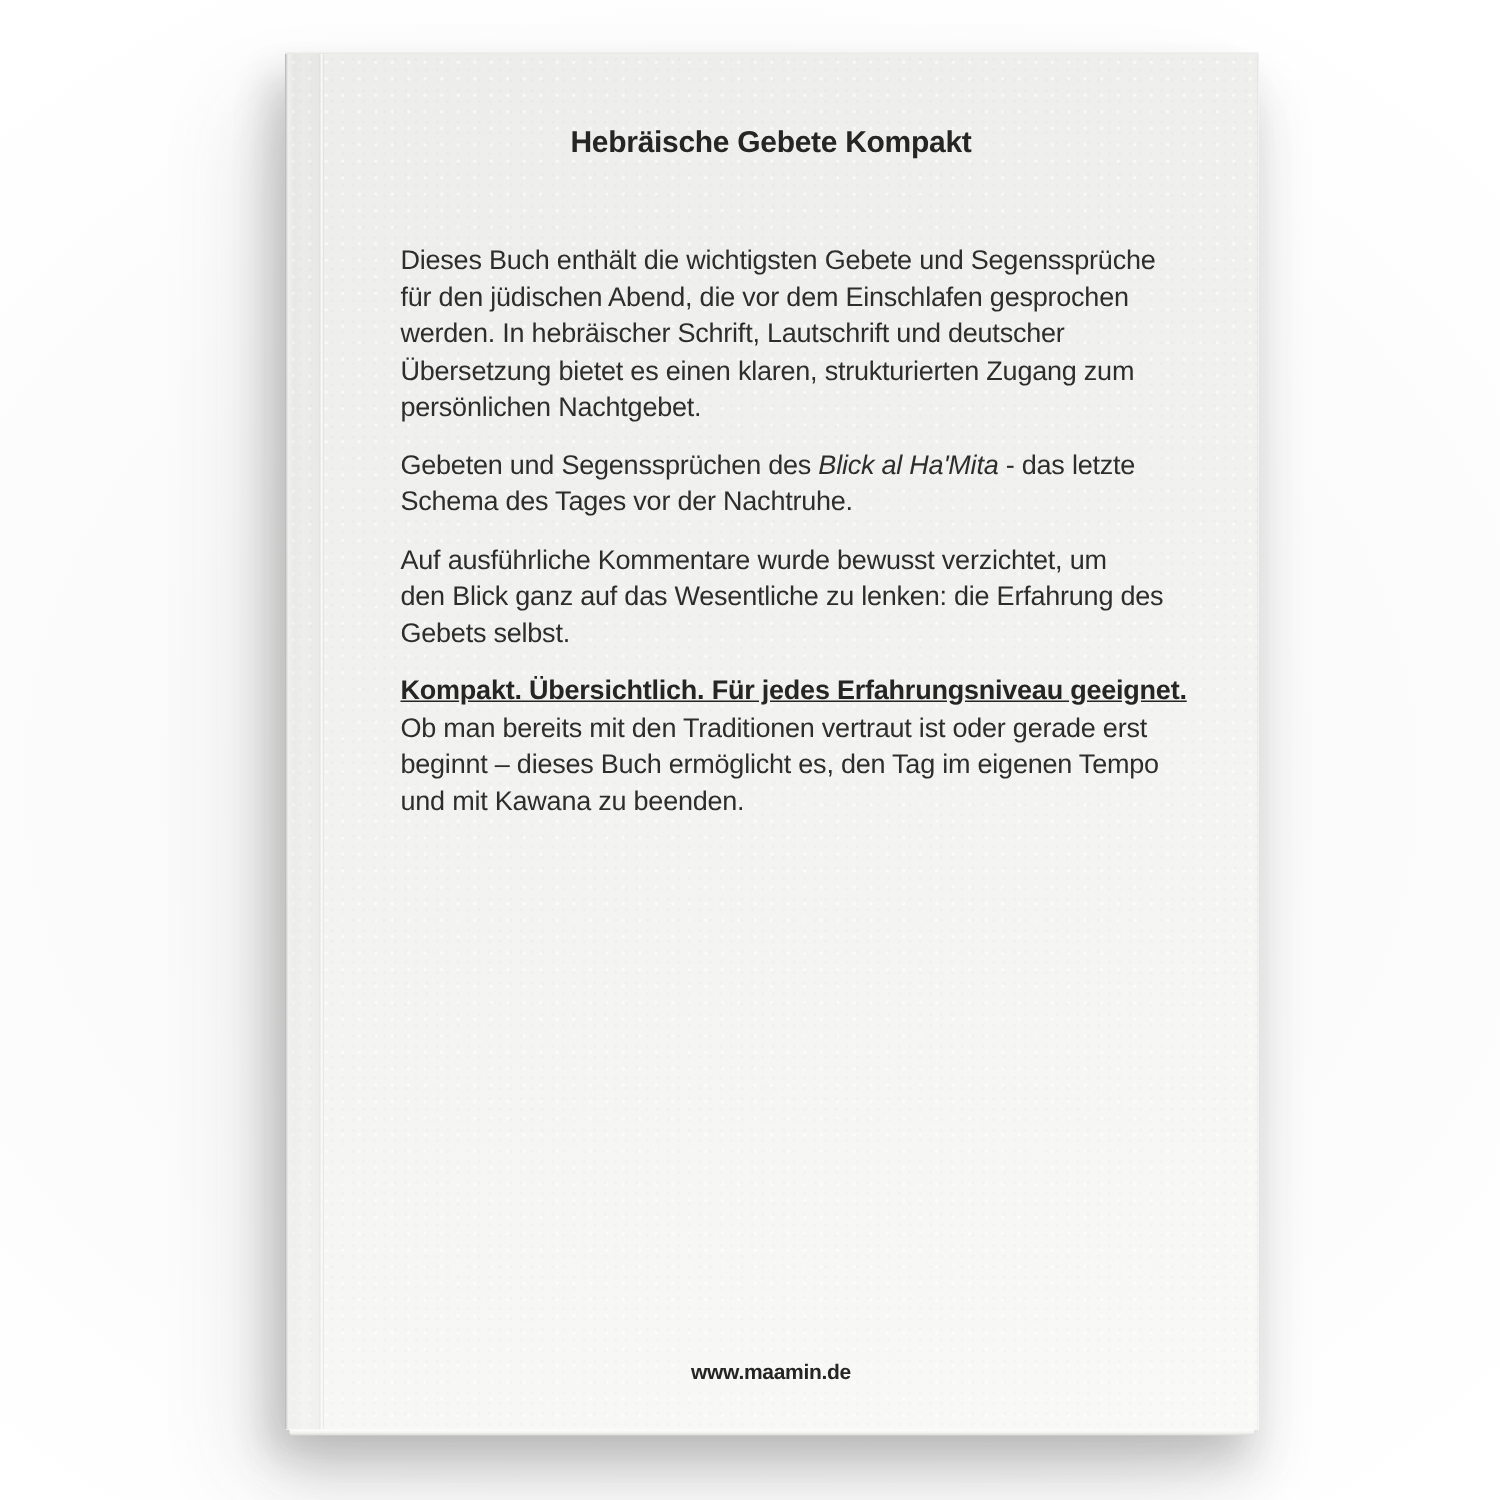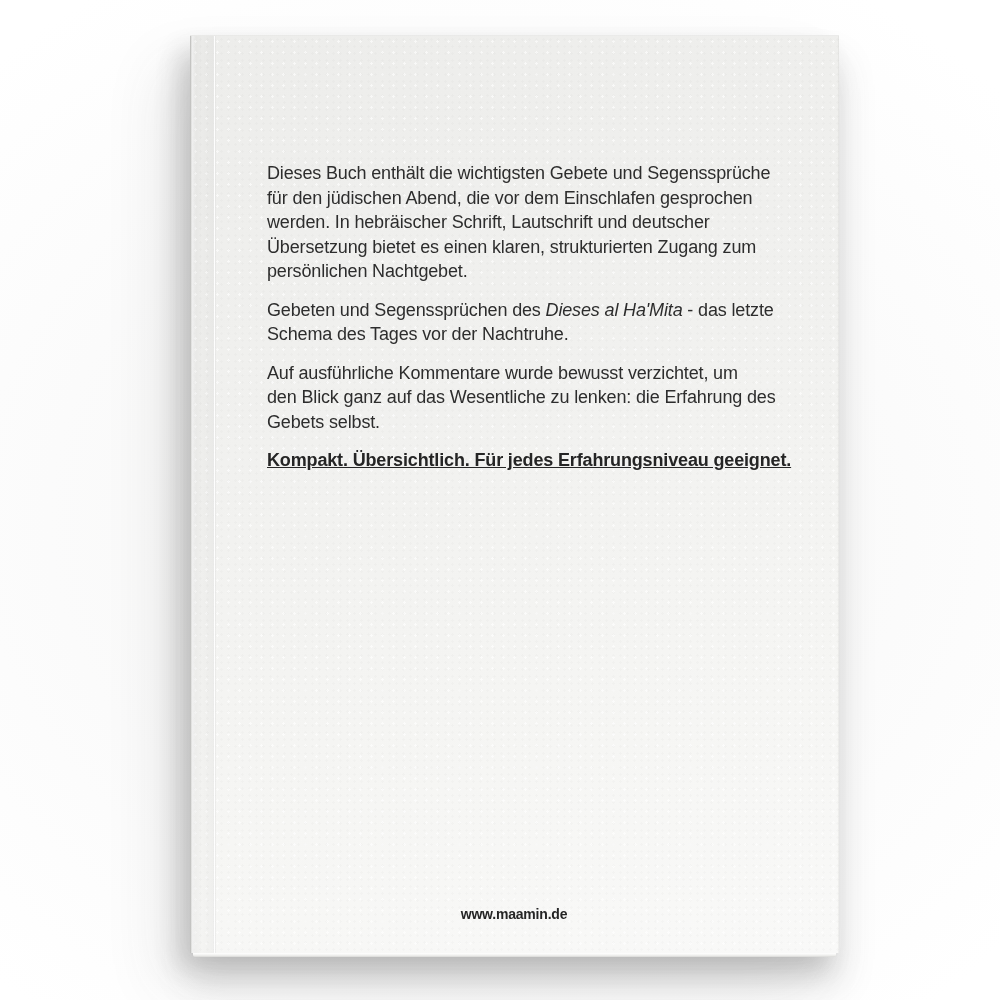--- a/index.html
+++ b/index.html
@@ -83,38 +83,42 @@
 </style>
 </head>
 <body>
 
 <div class="scene">
   <div class="book">
     <div class="spine-shade"></div>
     <div class="spine-crease"></div>
     <div class="page-edge"></div>
 
+    <h1 class="title">Hebräische Gebete Kompakt</h1>
 
     <div class="body">
       <p class="para lines">Dieses Buch enthält die wichtigsten Gebete und Segenssprüche
 für den jüdischen Abend, die vor dem Einschlafen gesprochen
 werden. In hebräischer Schrift, Lautschrift und deutscher
 Übersetzung bietet es einen klaren, strukturierten Zugang zum
 persönlichen Nachtgebet.</p>
 
       <p class="para">
-        <span class="line"><span>Gebeten und Segenssprüchen des </span><em>Dieses al Ha'Mita</em><span> - das letzte</span></span>
+        <span class="line"><span>Gebeten und Segenssprüchen des </span><em>Blick al Ha'Mita</em><span> - das letzte</span></span>
         <span class="line">Schema des Tages vor der Nachtruhe.</span>
       </p>
 
       <p class="para lines">Auf ausführliche Kommentare wurde bewusst verzichtet, um
 den Blick ganz auf das Wesentliche zu lenken: die Erfahrung des
 Gebets selbst.</p>
 
       <p class="para">
         <span class="line bold">Kompakt. Übersichtlich. Für jedes Erfahrungsniveau geeignet.</span>
+        <span class="lines">Ob man bereits mit den Traditionen vertraut ist oder gerade erst
+beginnt – dieses Buch ermöglicht es, den Tag im eigenen Tempo
+und mit Kawana zu beenden.</span>
       </p>
 
     </div>
 
     <div class="website">www.maamin.de</div>
   </div>
 </div>
 
 </body></html>

